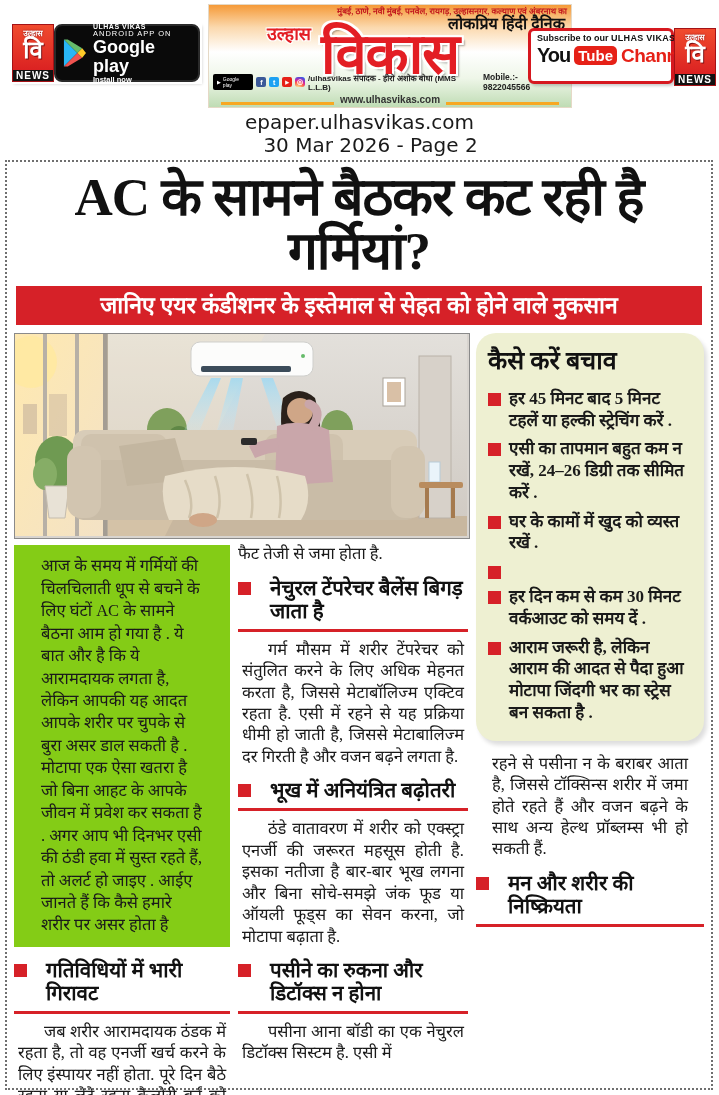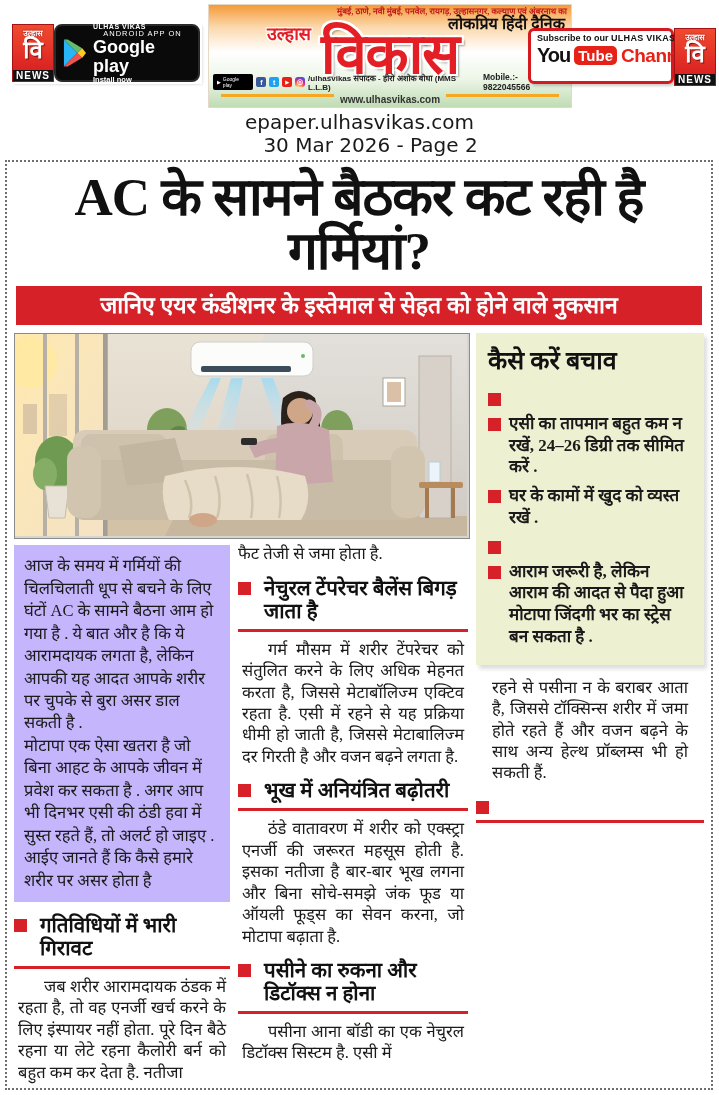--- a/index.html
+++ b/index.html
@@ -13,21 +13,21 @@
            align-items:center;justify-content:flex-start;border:1px solid #a51216;position:relative;}
   .uv-logo .t{font-size:8px;color:#fff;font-weight:bold;margin-top:2px;text-shadow:0 0 2px #7a0d10;}
   .uv-logo .l{font-size:24px;line-height:1;color:#fff;font-weight:bold;text-shadow:1px 1px 0 #7a0d10;}
   .uv-logo .n{position:absolute;bottom:0;left:0;right:0;background:#111;color:#fff;text-align:center;
               font-family:"Liberation Sans",sans-serif;font-weight:bold;font-size:10px;letter-spacing:1px;}
   .play-badge{width:146px;background:#0a0a0a;border:2px solid #2a2a2a;border-radius:8px;display:flex;
               align-items:center;padding:2px 6px;box-sizing:border-box;color:#fff;
               font-family:"Liberation Sans",sans-serif;}
   .play-badge .txt{margin-left:6px;line-height:1.05;}
   .pb-brand{font-size:7px;font-weight:bold;letter-spacing:.5px;}
-  .pb-l1{font-size:7.5px;letter-spacing:1px;text-align:center;}
+  .pb-l1{font-size:7.5px;letter-spacing:1px;}
   .pb-l2{font-size:18px;font-weight:bold;}
   .pb-l3{font-size:7.5px;font-weight:bold;}
 
   .masthead{position:absolute;left:208px;top:4px;width:364px;height:104px;box-sizing:border-box;
             background:linear-gradient(180deg,#f59a38 0%,#fbd9ae 22%,#ffffff 46%,#eef6e8 72%,#bfdcb4 100%);
             border:1px solid #e5d9c6;}
   .mh-cities{font-size:8.5px;color:#c21a1f;font-weight:bold;text-align:right;padding:2px 4px 0 0;line-height:1.1;}
   .mh-tagline{font-size:16px;font-weight:900;text-align:right;padding-right:6px;color:#111;line-height:1.05;}
   .mh-small{position:absolute;left:58px;top:16px;font-size:18px;font-weight:900;color:#e31e24;
             text-shadow:-1px -1px 0 #fff,1px -1px 0 #fff,-1px 1px 0 #fff,1px 1px 0 #fff;}
@@ -38,21 +38,21 @@
   .mini-play{background:#000;color:#fff;font-family:"Liberation Sans",sans-serif;font-size:5px;
              padding:2px 4px;border-radius:2px;display:flex;align-items:center;gap:2px;}
   .ic{width:10px;height:10px;border-radius:2px;display:inline-flex;align-items:center;justify-content:center;
       color:#fff;font-family:"Liberation Sans",sans-serif;font-size:7px;font-weight:bold;}
   .ic.fb{background:#3b5998;}
   .ic.tw{background:#1da1f2;}
   .ic.yt{background:#e62117;font-size:5px;}
   .ic.ig{background:radial-gradient(circle at 30% 110%,#fdf497 0%,#fd5949 45%,#d6249f 60%,#285aeb 90%);border-radius:3px;}
   .mh-handle{font-size:8px;font-weight:bold;color:#222;font-family:"Liberation Sans",sans-serif;}
   .mh-mobile{margin-left:auto;font-size:8.5px;font-weight:bold;color:#222;font-family:"Liberation Sans",sans-serif;}
-  .mh-webline{position:absolute;left:0;right:0;bottom:2px;display:flex;align-items:flex-start;gap:6px;padding:0 12px;}
+  .mh-webline{position:absolute;left:0;right:0;bottom:2px;display:flex;align-items:flex-end;gap:6px;padding:0 12px;}
   .mh-webline .rule{flex:1;height:3px;background:#f7a823;}
   .mh-web{font-size:10px;font-weight:bold;color:#333;font-family:"Liberation Sans",sans-serif;}
 
   .right-group{position:absolute;left:528px;top:28px;display:flex;align-items:stretch;height:56px;}
   .yt-box{width:146px;background:#fff;border:3px solid #d6181f;border-radius:6px;padding:2px 6px;
           box-sizing:border-box;font-family:"Liberation Sans",sans-serif;box-shadow:2px 2px 3px #00000033;}
   .yt-l1{font-size:9px;color:#111;white-space:nowrap;}
   .yt-l1 .pre{font-weight:bold;}
   .yt-l1 .brand{font-weight:900;letter-spacing:.3px;}
   .yt-l2{display:flex;align-items:center;gap:4px;margin-top:1px;}
@@ -76,29 +76,29 @@
 
   .content{position:relative;height:770px;}
   .photo{position:absolute;left:0;top:0;width:454px;height:204px;border:1px solid #8a8a8a;background:#d8d4cf;}
   .photo svg{display:block;}
 
   .col{position:absolute;font-size:16.5px;line-height:1.3;}
   .col-left{left:0;top:212px;width:216px;}
   .col-mid{left:224px;top:208px;width:230px;}
   .col-right{left:462px;top:0;width:228px;}
 
-  .intro-box{background:#c4b5fd;padding:10px 10px;line-height:1.36;}
+  .intro-box{background:#84cc16;padding:10px 27px;line-height:1.36;}
   .intro-box p{margin:0;}
-  .sec-head{display:flex;gap:13px;font-size:20.5px;font-weight:800;line-height:1.12;margin:12px 0 0;color:#111;}
+  .sec-head{display:flex;gap:19px;font-size:20.5px;font-weight:800;line-height:1.12;margin:12px 0 0;color:#111;}
   .sec-head .sq{width:13px;height:13px;background:#d62128;flex:none;margin-top:5px;}
   .rule-red{height:3px;background:#d62128;margin:6px 0 7px;}
   .body-p{margin:4px;text-align:justify;text-indent:26px;}
   .lead-p{margin:2px 0 0;}
 
-  .tips-box{background:#eef0d2;border-radius:0;padding:12px 12px 10px;box-shadow:3px 4px 4px #00000022;}
+  .tips-box{background:#eef0d2;border-radius:20px;padding:12px 12px 10px;box-shadow:3px 4px 4px #00000022;}
   .tips-title{font-size:25px;font-weight:900;margin:0 0 10px;color:#111;}
   .tip{display:flex;gap:8px;font-size:17px;font-weight:600;line-height:1.28;margin-bottom:7px;}
   .tip .sq{width:13px;height:13px;background:#d62128;flex:none;margin-top:5px;}
   .cont-p{margin:12px 16px 0;text-align:justify;}
 </style>
 </head>
 <body>
 
 <div class="page">
 
@@ -286,41 +286,47 @@
         </div>
         <div class="rule-red"></div>
         <p class="body-p">पसीना आना बॉडी का एक नेचुरल डिटॉक्स सिस्टम है. एसी में</p>
       </div>
 
       <div class="col col-right">
         <div class="tips-box">
           <div class="tips-title">कैसे करें बचाव</div>
           <div class="tip">
             <span class="sq"></span>
+            <span>हर 45 मिनट बाद 5 मिनट टहलें या हल्की स्ट्रेचिंग करें .</span>
           </div>
           <div class="tip">
             <span class="sq"></span>
             <span>एसी का तापमान बहुत कम न रखें, 24–26 डिग्री तक सीमित करें .</span>
           </div>
           <div class="tip">
             <span class="sq"></span>
             <span>घर के कामों में खुद को व्यस्त रखें .</span>
           </div>
           <div class="tip">
             <span class="sq"></span>
           </div>
           <div class="tip">
             <span class="sq"></span>
+            <span>हर दिन कम से कम 30 मिनट वर्कआउट को समय दें .</span>
+          </div>
+          <div class="tip">
+            <span class="sq"></span>
             <span>आराम जरूरी है,  लेकिन आराम की आदत से पैदा हुआ मोटापा जिंदगी भर का स्ट्रेस बन सकता है .</span>
           </div>
         </div>
 
         <p class="cont-p">रहने से पसीना न के बराबर आता है, जिससे टॉक्सिन्स शरीर में जमा होते रहते हैं और वजन बढ़ने के साथ अन्य हेल्थ प्रॉब्लम्स भी हो सकती हैं.</p>
 
         <div class="sec-head">
           <span class="sq"></span>
+          <span>मन और शरीर की निष्क्रियता</span>
         </div>
         <div class="rule-red"></div>
       </div>
 
     </div>
   </div>
 </div>
 
 </body></html>

